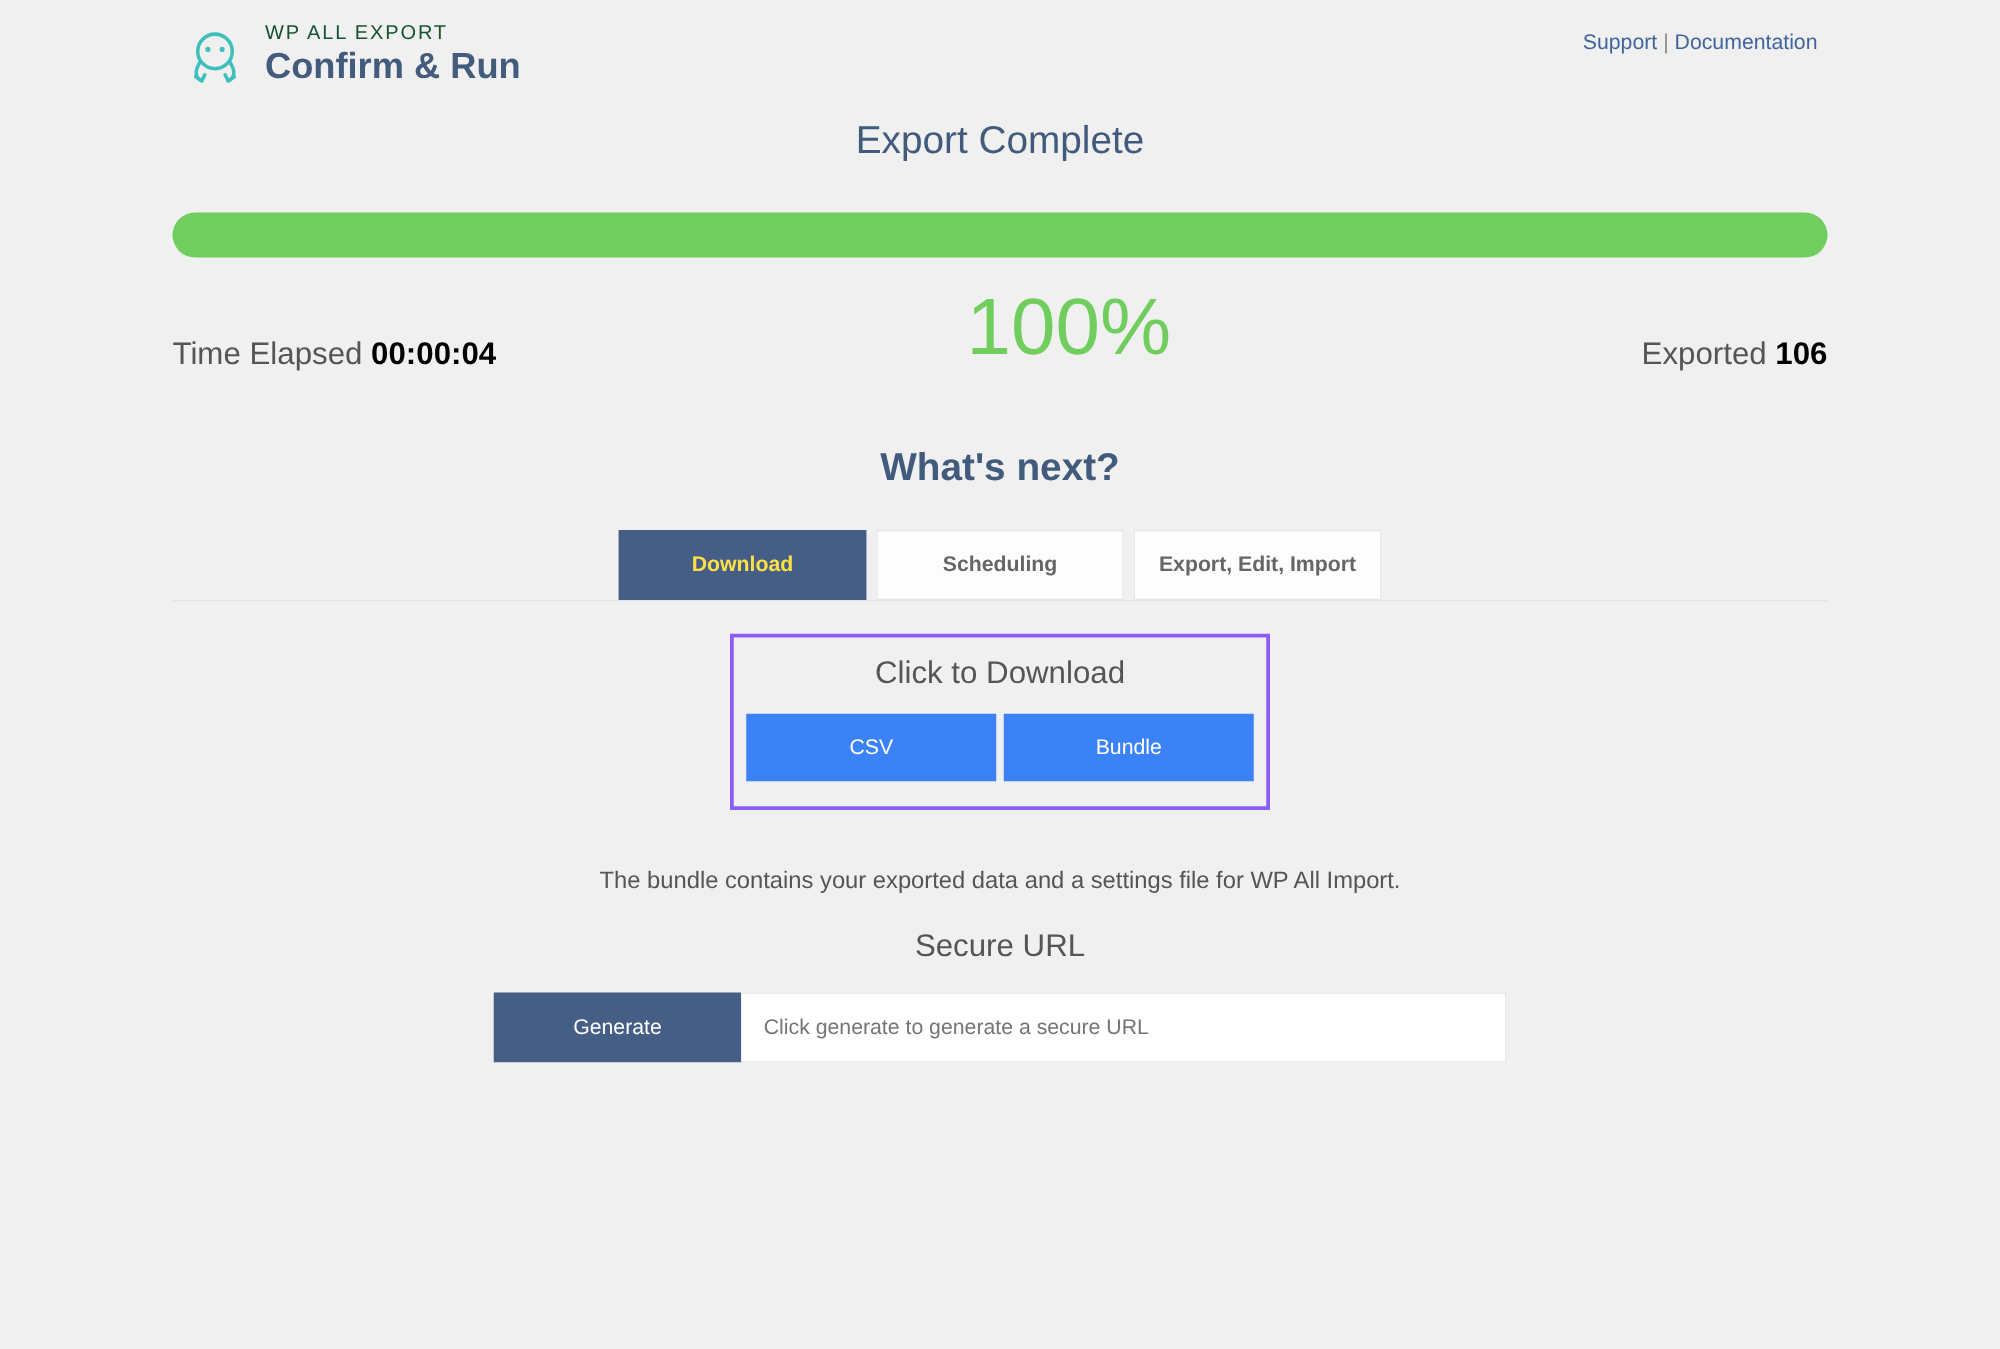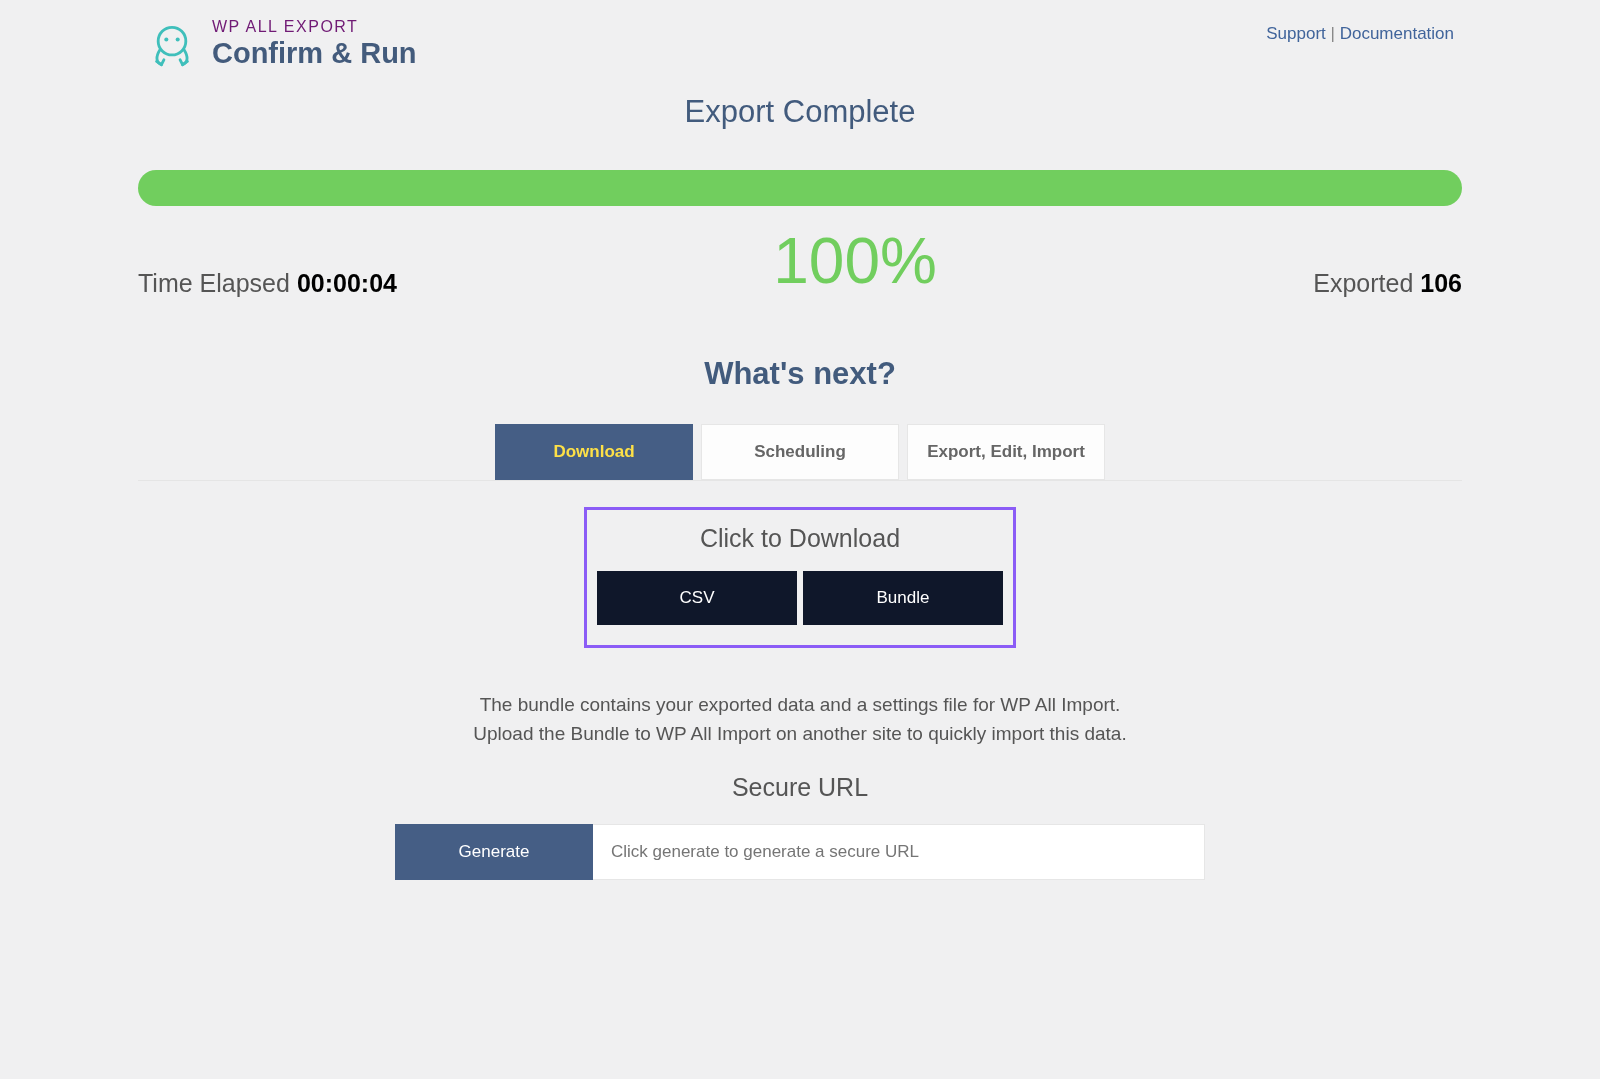--- a/index.html
+++ b/index.html
@@ -30,21 +30,21 @@
       width: 52px;
       height: 52px;
       display: block;
       margin-top: 2px;
     }
     .header-text {
       display: flex;
       flex-direction: column;
     }
     .product-name {
-      color: #701a75;
+      color: #14532d;
       font-size: 16px;
       letter-spacing: 1.5px;
       font-weight: 500;
     }
     .page-title {
       color: #435b7c;
       font-size: 29px;
       font-weight: 700;
       line-height: 1.05;
       margin-top: 2px;
@@ -139,21 +139,21 @@
       margin-bottom: 18px;
     }
     .download-buttons {
       display: flex;
       justify-content: center;
       gap: 6px;
     }
     .dl-btn {
       width: 216px;
       height: 54px;
-      background: #0f172a;
+      background: #3b82f6;
       color: #fff;
       border: none;
       font-size: 17px;
       font-weight: 500;
       cursor: pointer;
     }
     .bundle-desc {
       text-align: center;
       color: #555;
       font-size: 19px;
@@ -255,21 +255,20 @@
   <div class="download-box">
     <div class="download-box-title">Click to Download</div>
     <div class="download-buttons">
       <button class="dl-btn">CSV</button>
       <button class="dl-btn">Bundle</button>
     </div>
   </div>
 
   <div class="bundle-desc">
     <div>The bundle contains your exported data and a settings file for WP All Import.</div>
-    <div>Upload the Bundle to WP All Import on another site to quickly import this data.</div>
   </div>
 
   <div class="secure-url-title">Secure URL</div>
 
   <div class="secure-url-row">
     <button class="generate-btn">Generate</button>
     <input class="secure-url-field" type="text" readonly="" placeholder="Click generate to generate a secure URL" style="">
   </div>
 
 </div>

